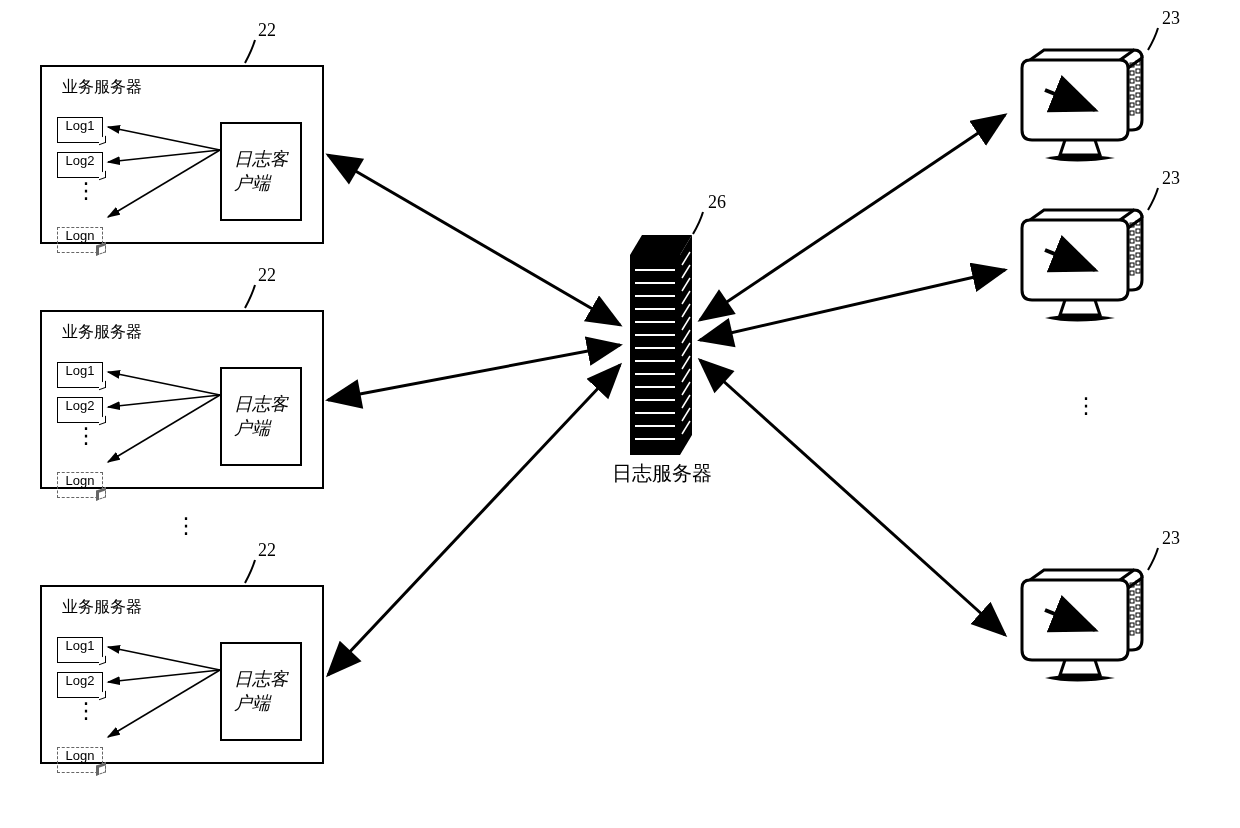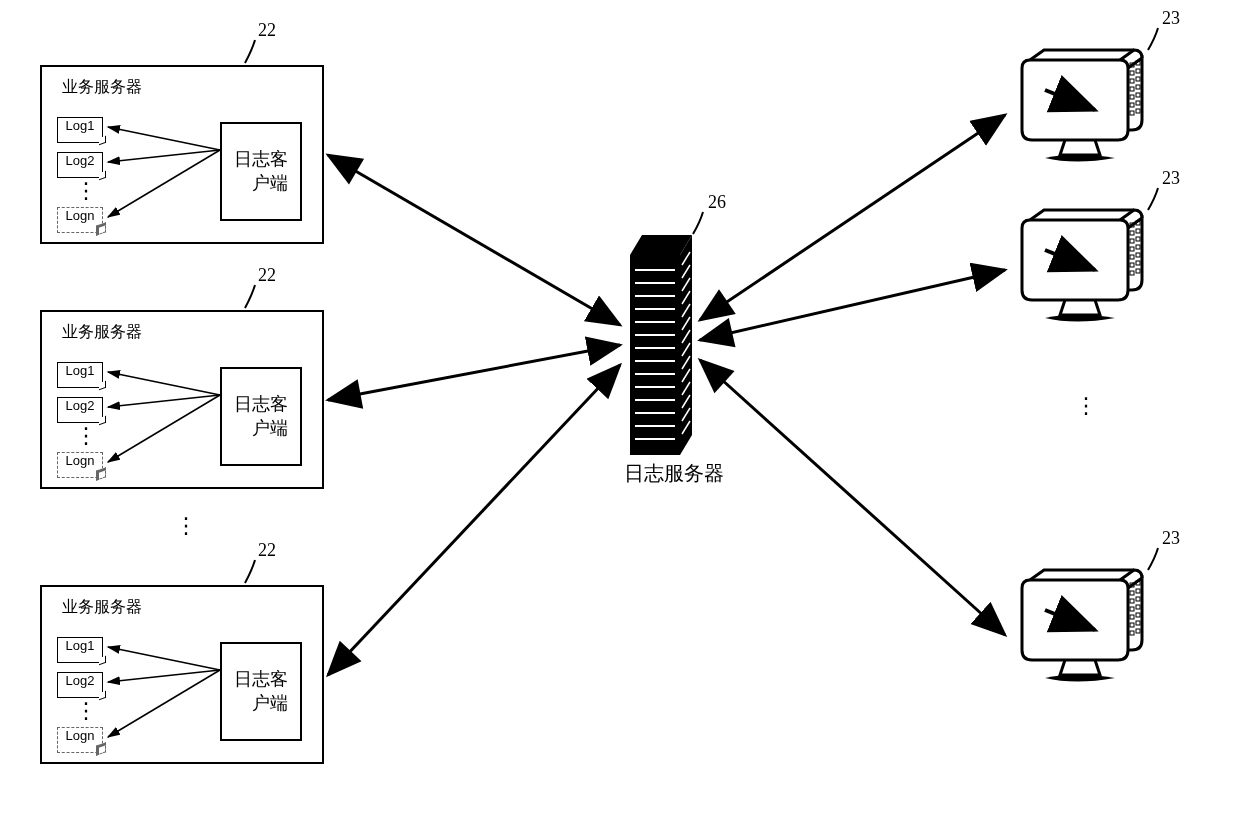--- a/index.html
+++ b/index.html
@@ -28,38 +28,40 @@
     position: absolute;
     right: 20px;
     top: 55px;
     width: 78px;
     height: 95px;
     border: 2px solid #000;
     display: flex;
     align-items: center;
     justify-content: center;
     font-size: 18px;
-    text-align: right;
+    text-align: left;
     line-height: 1.3;
+    font-style: italic;
   }
   .log-item {
     position: absolute;
     left: 15px;
     width: 44px;
     height: 24px;
     border: 1.5px solid #000;
     font-size: 13px;
     display: flex;
     align-items: flex-start;
     justify-content: center;
     font-family: Arial, sans-serif;
   }
   .log-item.dashed {
     border-style: dashed;
     border-color: #666;
+    margin-top: 20px;
   }
   .log-item::after {
     content: "";
     position: absolute;
     right: -4px;
     bottom: -1.5px;
     width: 6px;
     height: 6px;
     border-bottom: 1.5px solid #000;
     border-right: 1.5px solid #000;
@@ -230,21 +232,21 @@
       <line x1="52" y1="121" x2="60" y2="108"></line>
       <line x1="52" y1="134" x2="60" y2="121"></line>
       <line x1="52" y1="147" x2="60" y2="134"></line>
       <line x1="52" y1="160" x2="60" y2="147"></line>
       <line x1="52" y1="173" x2="60" y2="160"></line>
       <line x1="52" y1="186" x2="60" y2="173"></line>
       <line x1="52" y1="199" x2="60" y2="186"></line>
     </g>
   </g>
 </svg>
-<div class="central-label" style="top:460px; left:612px;margin-left:12px;">日志服务器</div>
+<div class="central-label" style="top:460px; left:612px;">日志服务器</div>
 
 <svg class="overlay">
   <path d="M693 234 Q700 222 703 212" stroke="#000" stroke-width="2" fill="none"></path>
 </svg>
 <div class="ref-callout" style="top:192px; left:708px;">26</div>
 
 <svg class="overlay">
   <defs>
     <marker id="bigA" markerWidth="14" markerHeight="14" refX="11" refY="5" orient="auto">
       <path d="M0,0 L12,5 L0,10 Z" fill="#000"></path>

